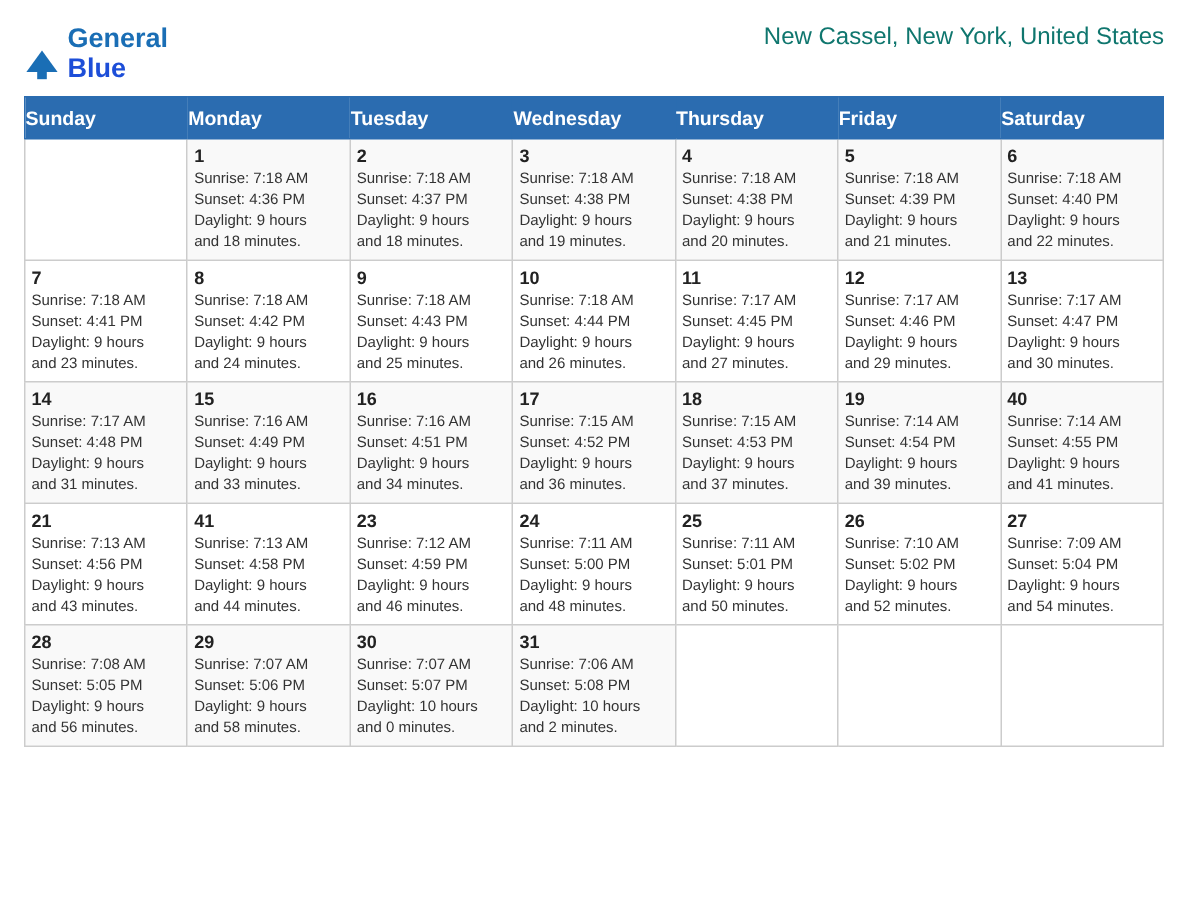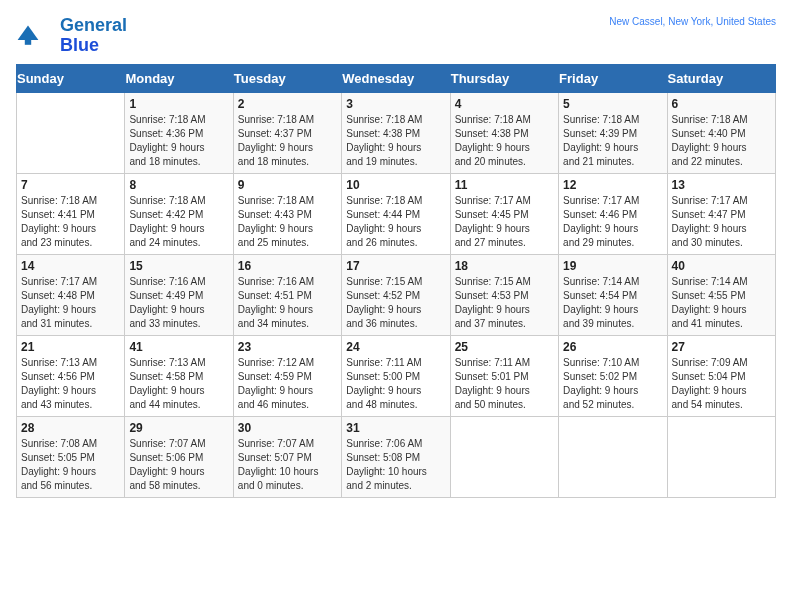--- a/index.html
+++ b/index.html
@@ -11,22 +11,22 @@
       padding: 16px;
     }
     .header-area {
       display: flex;
       justify-content: space-between;
       align-items: flex-start;
       margin-bottom: 8px;
     }
     .logo {
       display: flex;
-      align-items: center;
-      gap: 20px;
+      align-items: flex-end;
+      gap: 5px;
     }
     .logo-text {
       font-size: 18px;
       font-weight: bold;
       color: #333;
       line-height: 1.1;
     }
     .logo-text span {
       color: #1a6eb5;
     }
@@ -36,22 +36,22 @@
     }
     .title-area {
       text-align: right;
     }
     .cal-title {
       font-size: 32px;
       font-weight: bold;
       color: #333;
     }
     .cal-subtitle {
-      font-size: 10px;
-      color: #3b82f6;
+      font-size: 16px;
+      color: #0f766e;
     }
     table {
       width: 100%;
       border-collapse: collapse;
       font-size: 11px;
     }
     thead th {
       background-color: #2b6cb0;
       color: #fff;
       padding: 6px 0;

